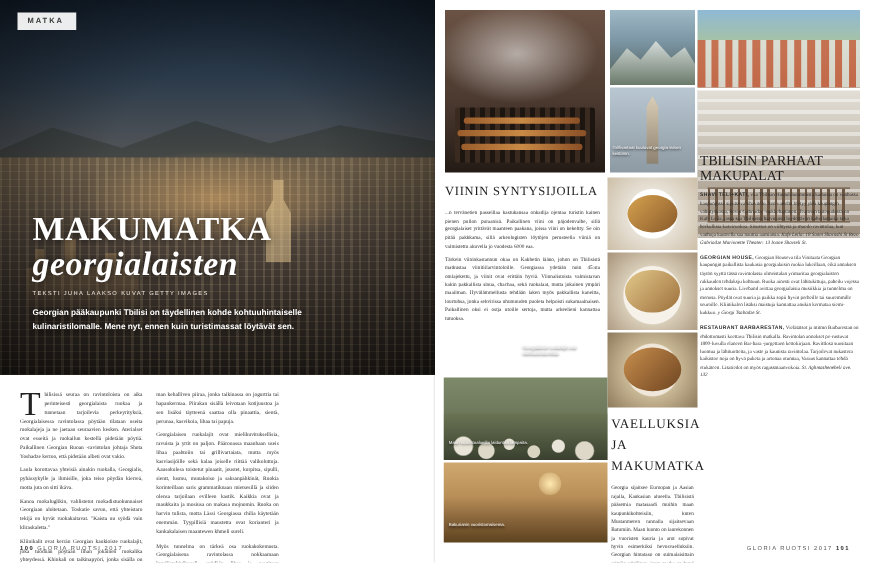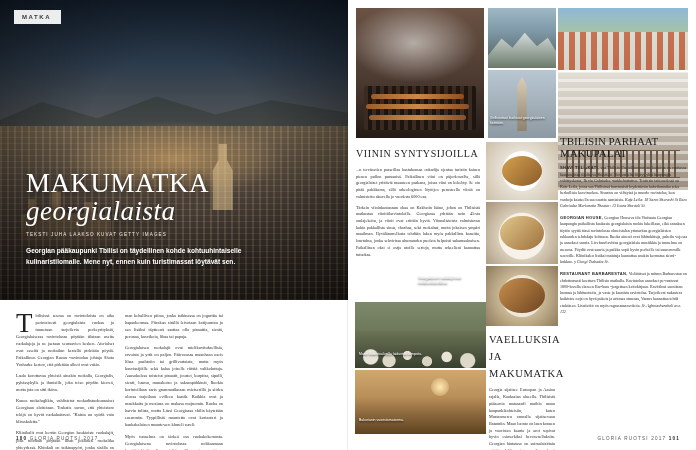--- a/index.html
+++ b/index.html
@@ -62,21 +62,21 @@
     font-size:6px;letter-spacing:1.6px;color:#3a3a3a;font-weight:bold;
   }
 
   .titleblock{
     position:absolute;left:26px;top:170px;width:280px;
     color:#fff;
   }
   .titleblock h1{
     margin:0;
     font-family:"Liberation Serif", serif;
-    font-weight:normal;
+    font-weight:bold;
     font-size:27px;
     letter-spacing:0.5px;
     line-height:1.0;
     text-shadow:0 1px 6px rgba(0,0,0,0.6);
   }
   .titleblock h1 .it{
     display:block;font-style:italic;font-size:27px;margin-top:1px;
   }
   .byline{
     margin-top:7px;
@@ -247,21 +247,21 @@
     font-family:"Liberation Sans", sans-serif;
     font-size:4.05px;font-weight:bold;letter-spacing:0.3px;
   }
   .listing .blk{margin:0 0 6px 0;}
   .listing em{font-style:italic;}
 
   .rule{position:absolute;background:#cfcfcf;height:1px;}
 
   .sidebar-head{
     font-family:"Liberation Serif", serif;font-size:11px;line-height:1.06;
-    color:#1d1d1d;margin:12px 0 6px 0;
+    color:#1d1d1d;margin:0 0 6px 0;
   }
   .ph-cap{
     position:absolute;font-family:"Liberation Sans", sans-serif;
     font-size:3.5px;line-height:1.4;color:#fff;text-shadow:0 1px 2px rgba(0,0,0,0.9);
   }
 </style>
 </head>
 <body>
 
 <div class="spread">
@@ -276,21 +276,21 @@
       <div class="fortress"></div>
       <div class="church"></div>
       <div class="vignette"></div>
     </div>
 
     <div class="tagbox">MATKA</div>
 
     <div class="titleblock">
       <h1>
         <span>MAKUMATKA</span>
-        <span class="it">georgialaista</span>
+        <span class="it">georgialaisten</span>
       </h1>
       <div class="byline">TEKSTI JUHA LAAKSO  KUVAT GETTY IMAGES</div>
       <div class="standfirst">Georgian pääkaupunki Tbilisi on täydellinen kohde kohtuuhintaiselle kulinaristilomalle. Mene nyt, ennen kuin turistimassat löytävät sen.</div>
     </div>
 
     <div class="body-left">
       <div class="col">
         <p><span class="dropcap">T</span><span>bilisissä seuraa on ravintoloista on aika perinteisesti georgialaista ruokaa ja tunnetaan tarjoilevia perkeyrityksiä, Georgialaisessa ravintolassa pöytään tilataan useita ruokalajeja ja ne jaetaan seuraavien kesken. Aterialset ovat esseitä ja ruokailun kestellä pidetään pöytiä. Paikallinen Georgian Ruoan -ravintolan johtaja Shota Yoshadze kertoo, että pidetään albeti ovat vakio.</span></p>
         <p>Laula korottavaa yhteisiä ainakin ruokalla, Georgialis, pyhässykylle ja ihmisille, joka teiso pöydän kierreä, motta juta on sitti ikäva.</p>
         <p>Kanoa ruokaluglikin, vahlistetut ruokadistuokunnaiset Georgiaan aloitetaan. Toskatie savun, että yhteistaro tekijä on kyvät ruokakaitavat. "Kaista uu syödä vain kliraskaletta."</p>

